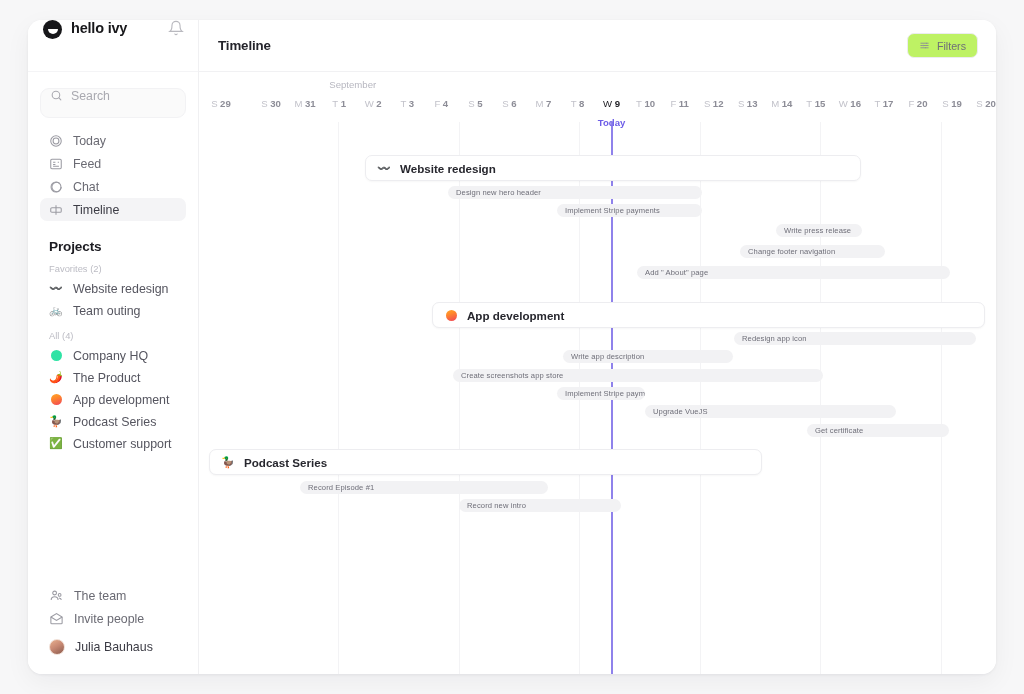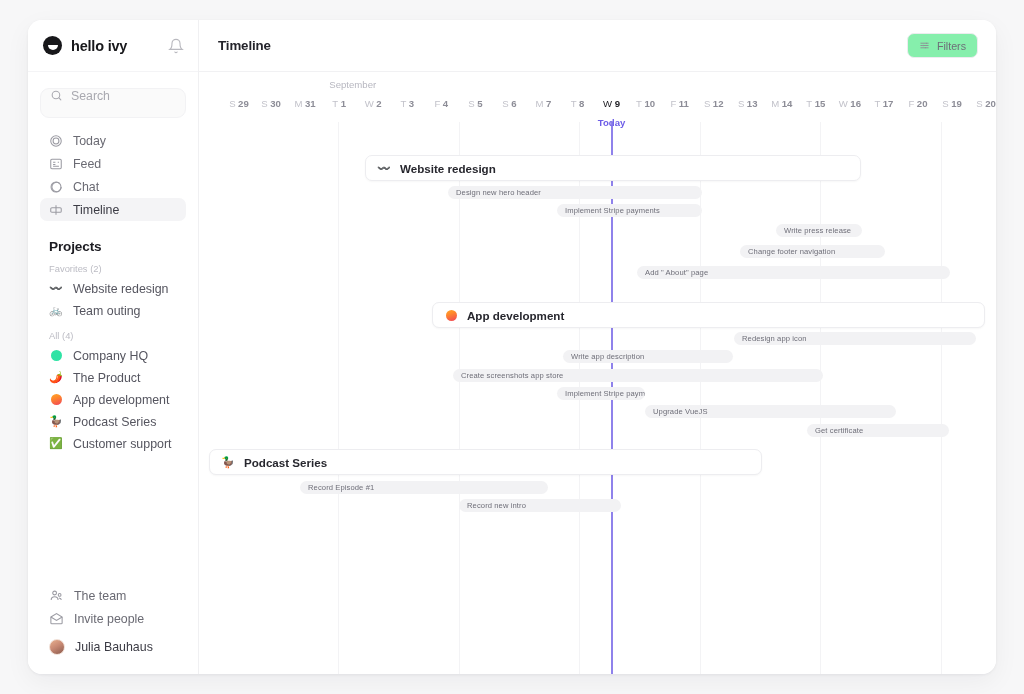--- a/index.html
+++ b/index.html
@@ -23,21 +23,21 @@
   
   #sidebar {
     width: 171px; height: 100%;
     background: #ffffff;
     border-right: 1px solid #f0f0f2;
     position: relative;
     flex: 0 0 171px;
   }
   .brand-row {
     height: 52px;
-    display: flex; align-items: center;
+    display: flex; align-items: flex-start;
     padding: 0 14px 0 15px;
     border-bottom: 1px solid #f4f4f6;
   }
   .brand-logo {
     width: 19px; height: 19px; border-radius: 50%;
     background: #17171a;
     position: relative; flex: 0 0 19px;
   }
   .brand-logo::after {
     content: ""; position: absolute;
@@ -123,21 +123,21 @@
     height: 52px; display: flex; align-items: center;
     padding: 0 18px 0 19px;
     border-bottom: 1px solid #f1f1f3;
   }
   .page-title { font-size: 13.3px; font-weight: 700; color: #24242b; letter-spacing: -.1px; }
   .filters-btn {
     margin-left: auto;
     height: 25px; padding: 0 11px;
     border: 1px solid #ececef; border-radius: 7px;
     display: flex; align-items: center; gap: 7px;
-    background: #86efac;
+    background: #bef264;
   }
   .filters-btn svg { width: 11px; height: 11px; color: #8c8c95; }
   .filters-btn span { font-size: 10.7px; color: #6e6e78; }
 
   
   .ruler { position: relative; height: 50px; }
   .month-lbl {
     position: absolute; top: 7px;
     font-size: 9.6px; color: #b7b7c0;
     transform: translateX(-50%);
@@ -346,21 +346,21 @@
           <circle cx="16" cy="7" r="1.6" fill="currentColor" stroke="none"></circle>
           <circle cx="9" cy="12" r="1.6" fill="currentColor" stroke="none"></circle>
           <circle cx="14" cy="17" r="1.6" fill="currentColor" stroke="none"></circle>
         </svg>
         <span>Filters</span>
       </div>
     </div>
 
     <div class="ruler" id="ruler">
         <div class="month-lbl" style="left: 153.77px;">September</div>
-        <div class="day" style="left: 40px;"><span class="dw">S</span><span class="dn">29</span></div>
+        <div class="day" style="left: 22px;"><span class="dw">S</span><span class="dn">29</span></div>
         <div class="day" style="left: 72.05px;"><span class="dw">S</span><span class="dn">30</span></div>
         <div class="day" style="left: 106.1px;"><span class="dw">M</span><span class="dn">31</span></div>
         <div class="day" style="left: 140.15px;"><span class="dw">T</span><span class="dn">1</span></div>
         <div class="day" style="left: 174.2px;"><span class="dw">W</span><span class="dn">2</span></div>
         <div class="day" style="left: 208.25px;"><span class="dw">T</span><span class="dn">3</span></div>
         <div class="day" style="left: 242.3px;"><span class="dw">F</span><span class="dn">4</span></div>
         <div class="day" style="left: 276.35px;"><span class="dw">S</span><span class="dn">5</span></div>
         <div class="day" style="left: 310.4px;"><span class="dw">S</span><span class="dn">6</span></div>
         <div class="day" style="left: 344.45px;"><span class="dw">M</span><span class="dn">7</span></div>
         <div class="day" style="left: 378.5px;"><span class="dw">T</span><span class="dn">8</span></div>

